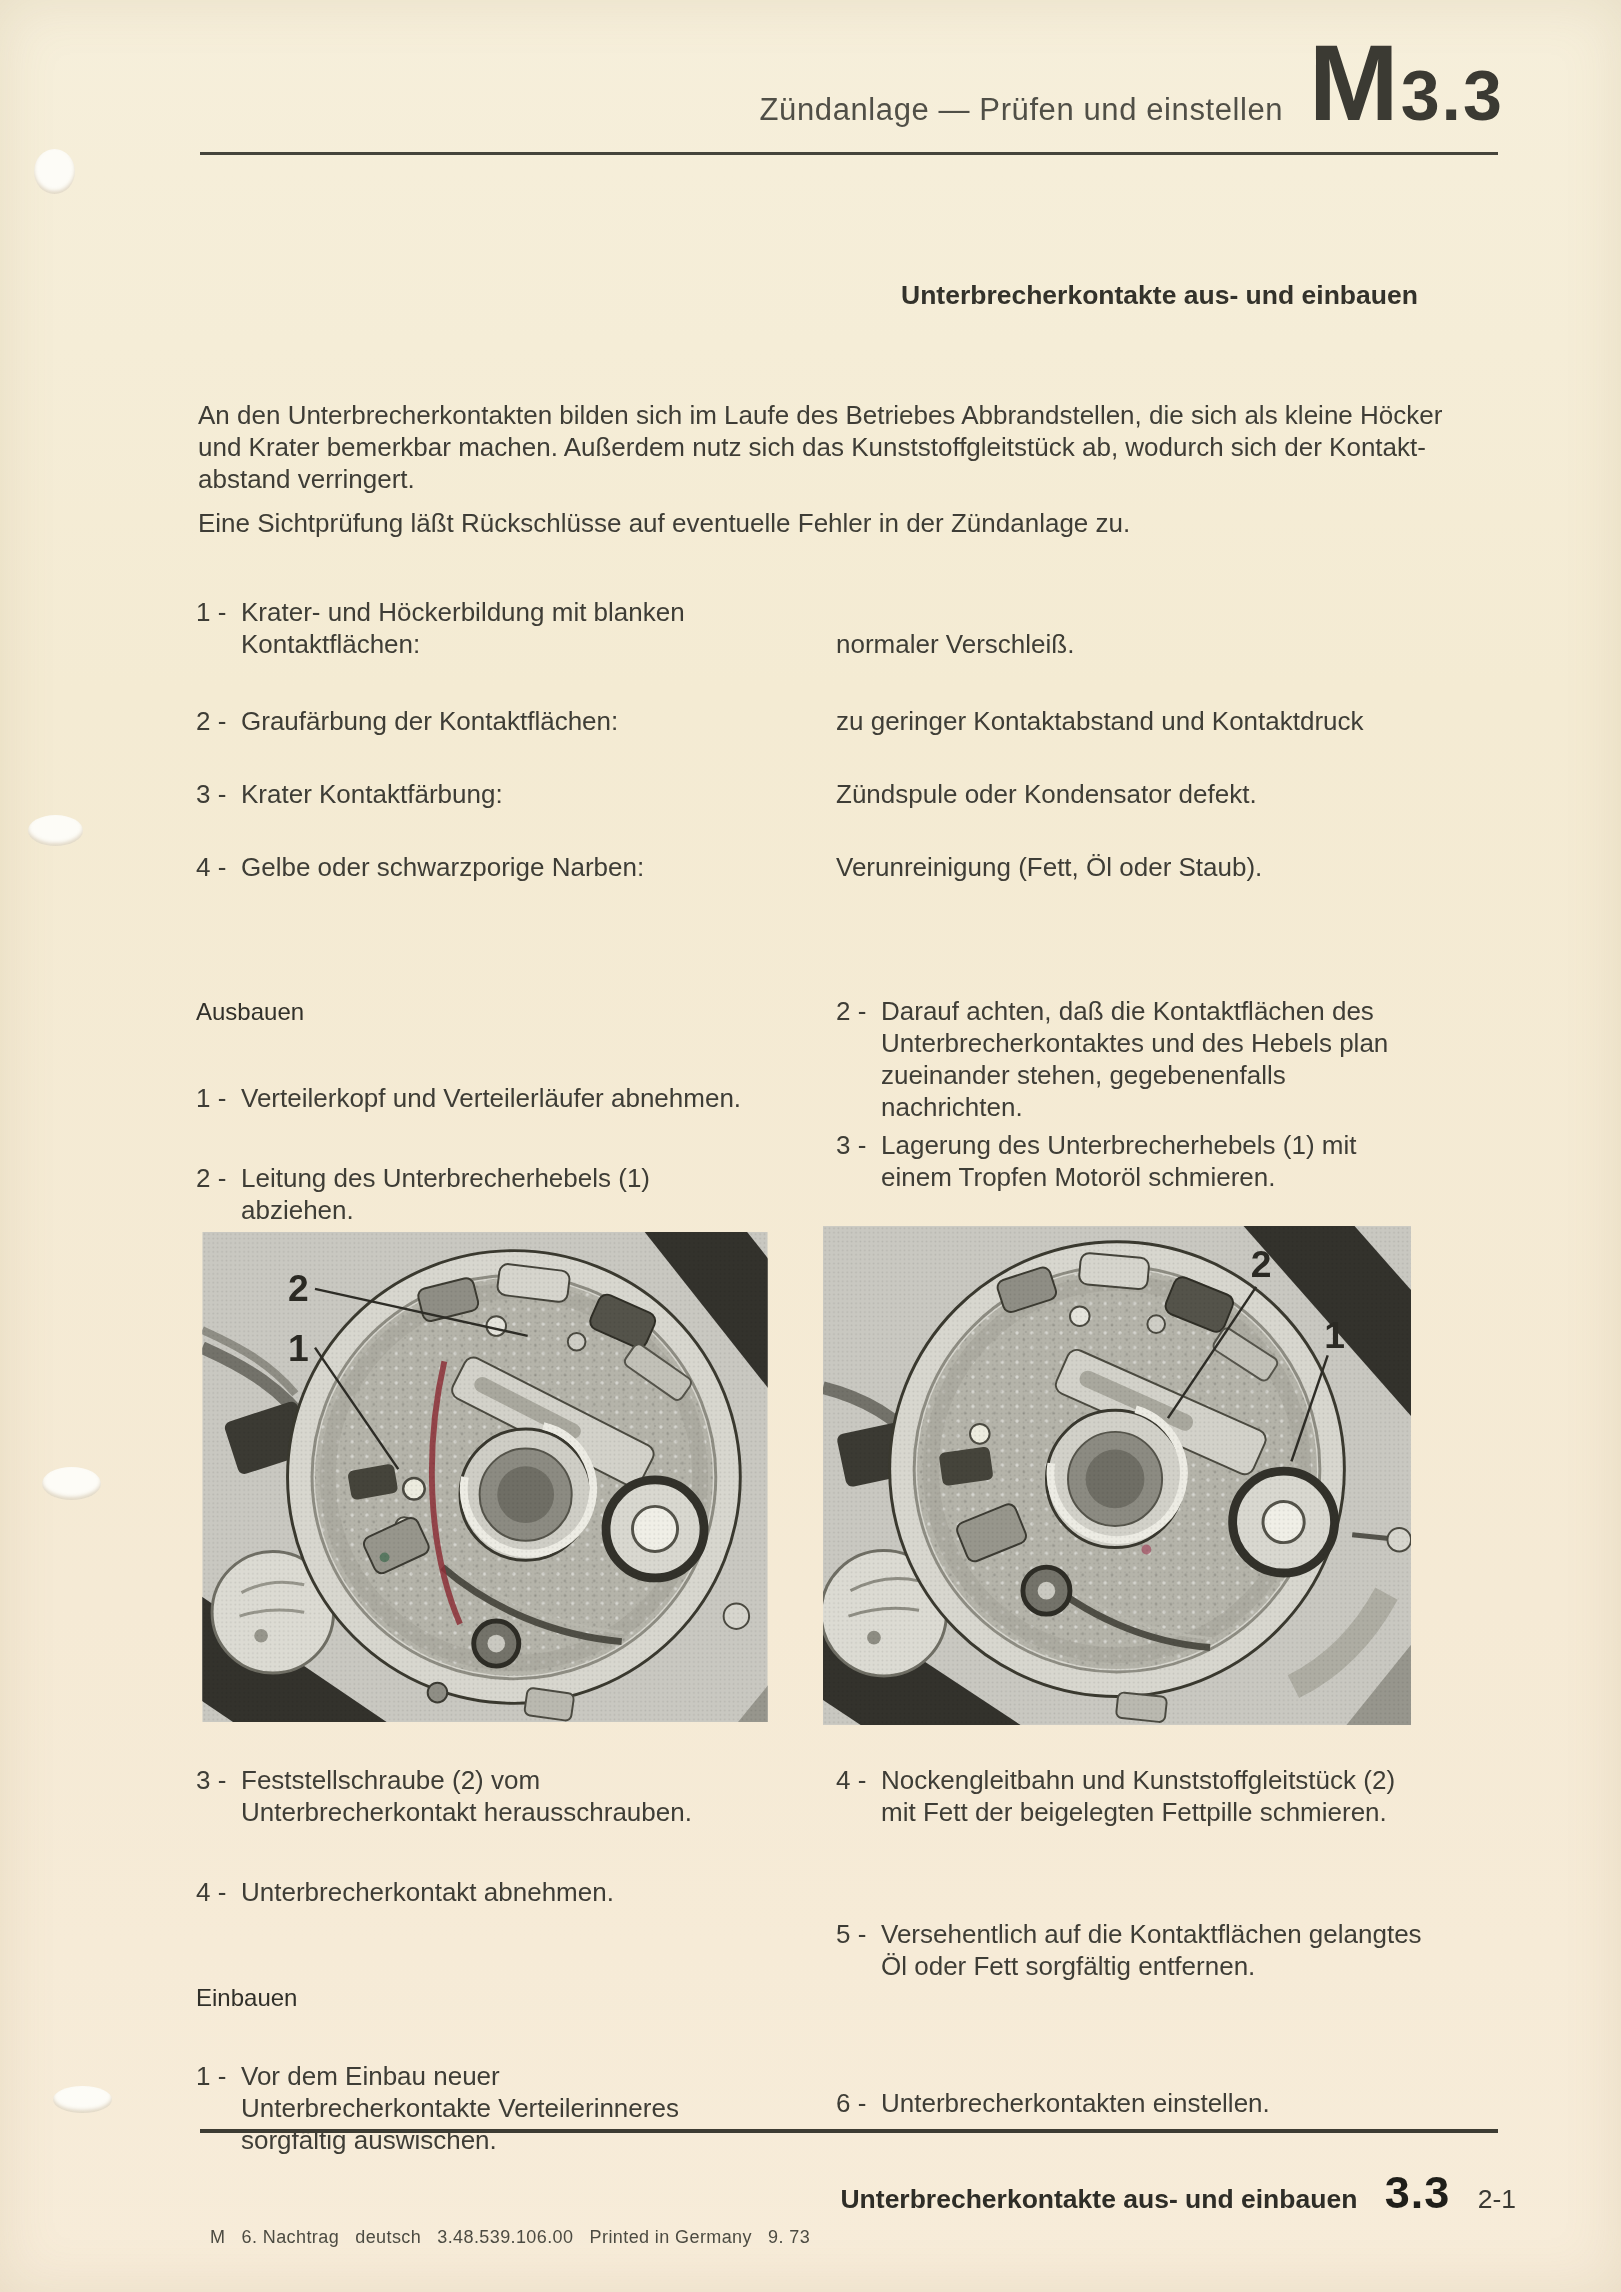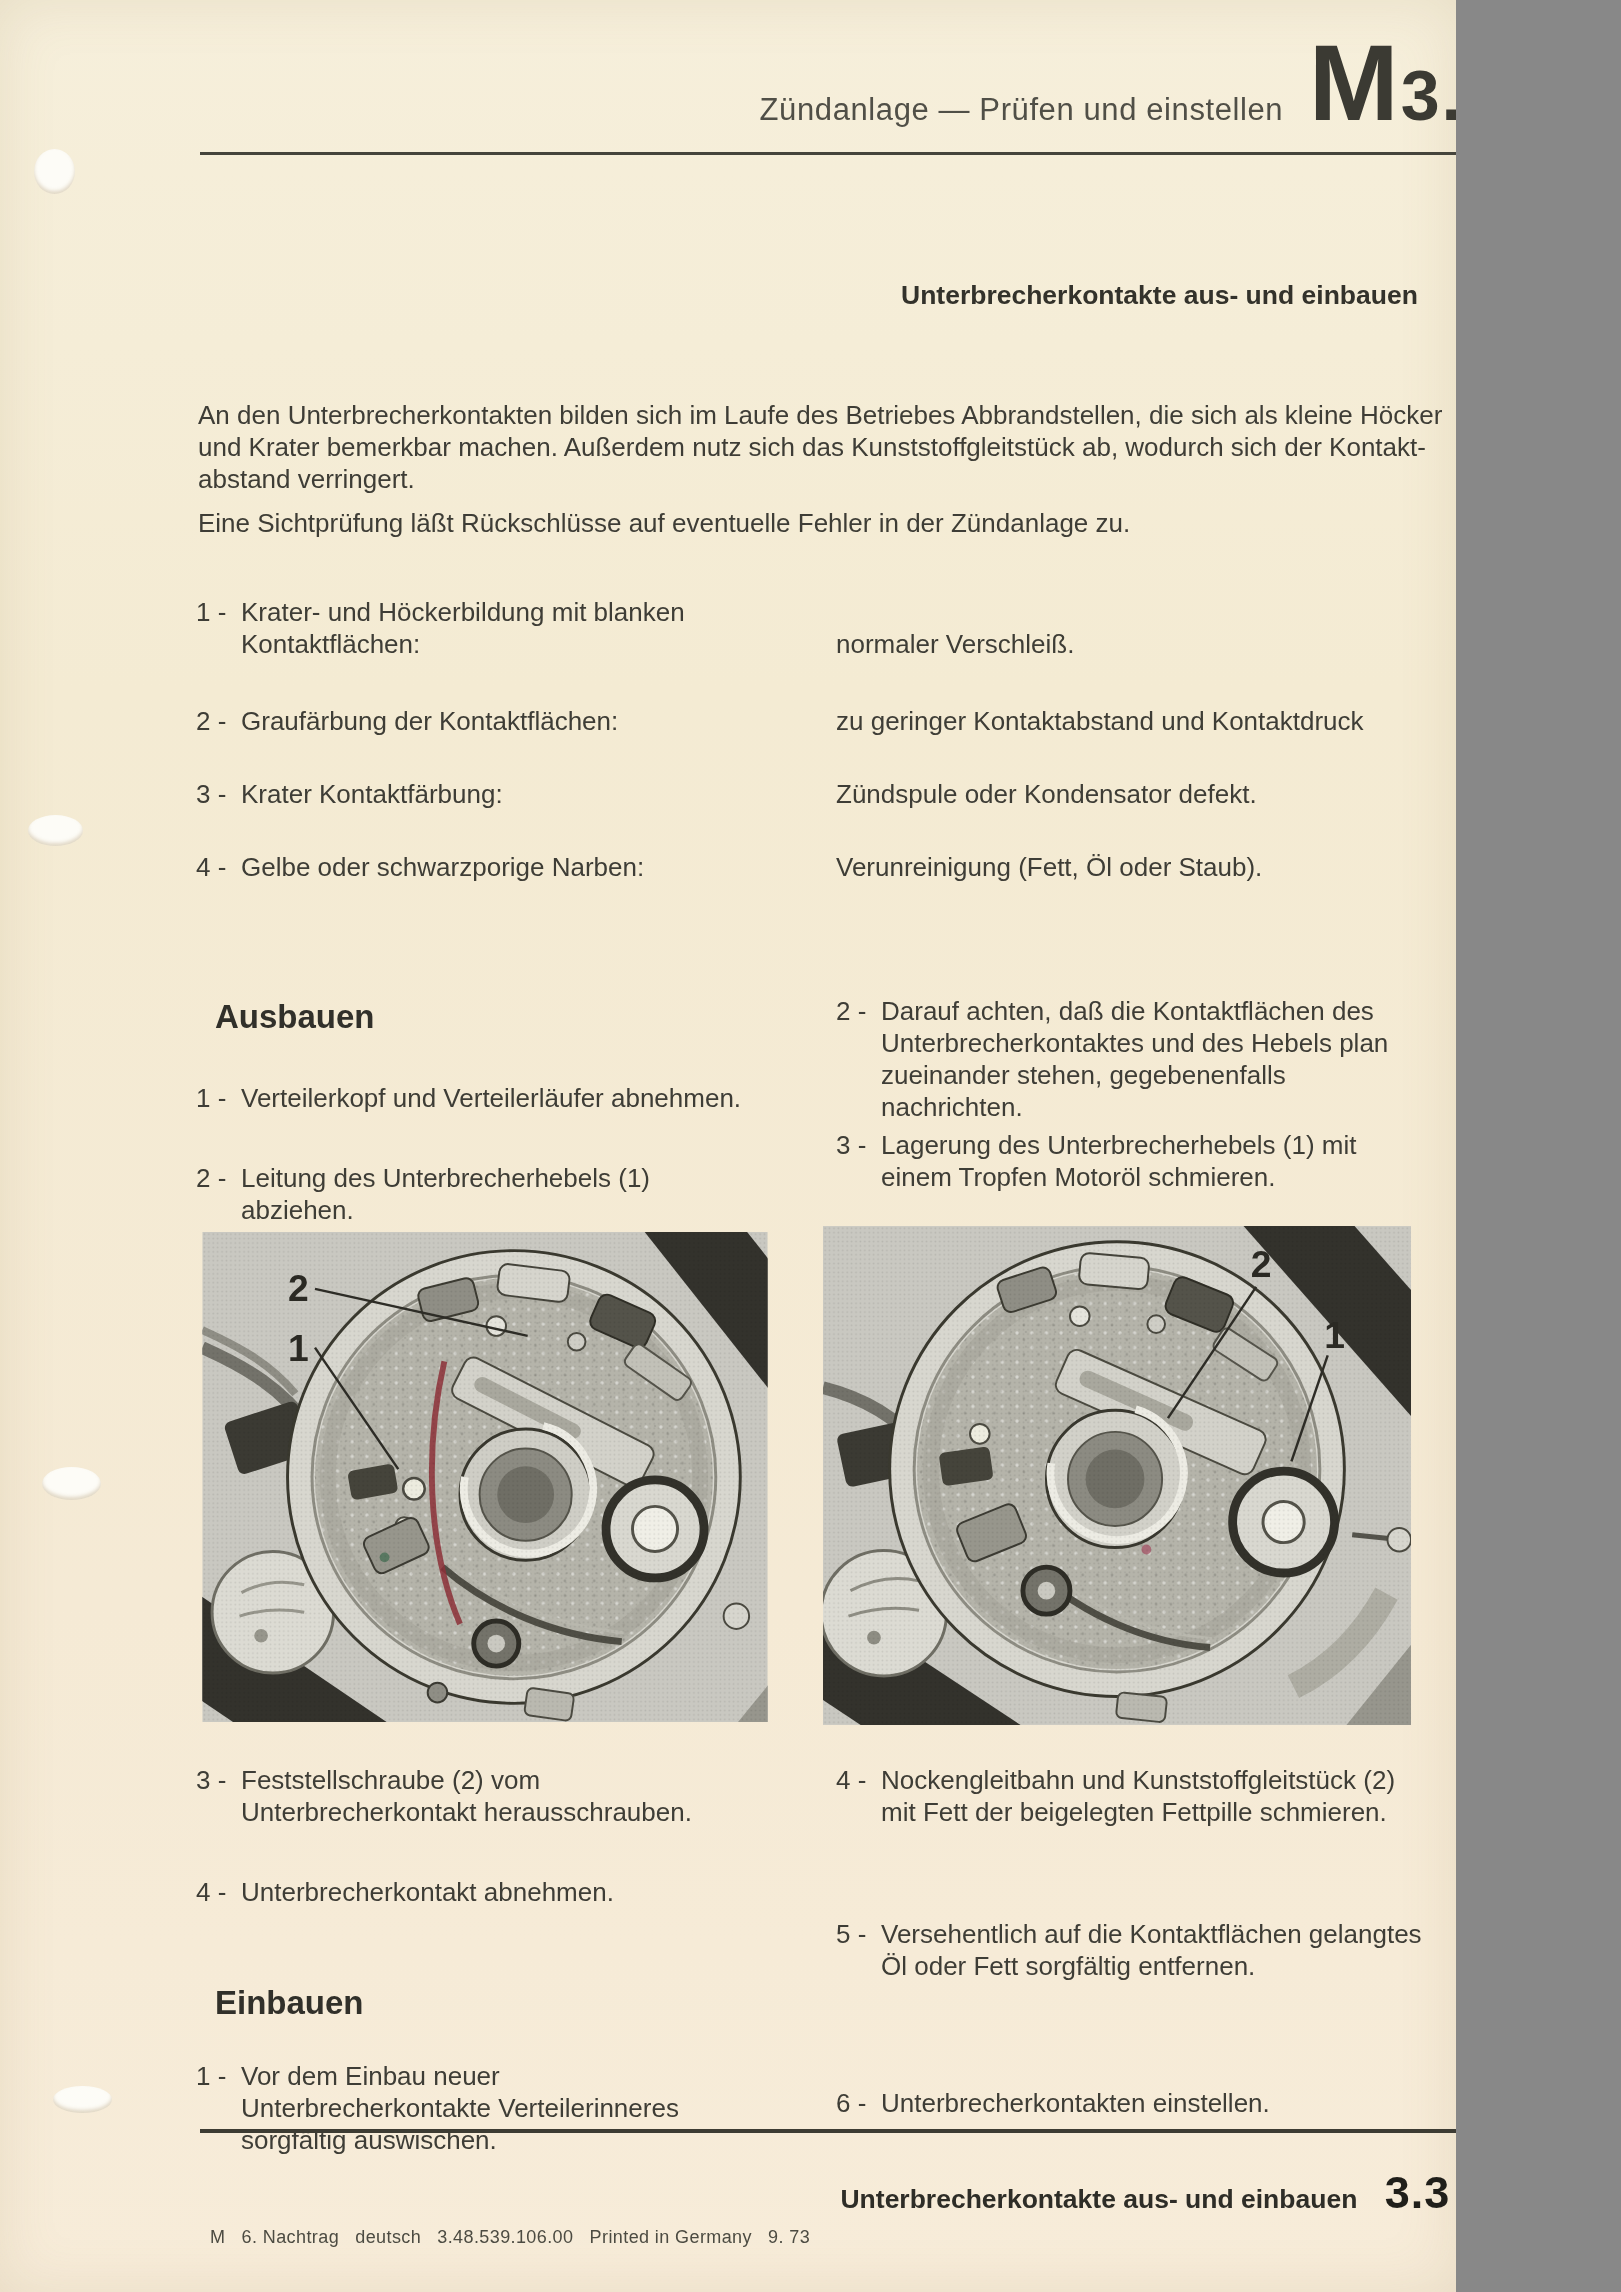--- a/index.html
+++ b/index.html
@@ -1,18 +1,18 @@
 <!DOCTYPE html>
 <html><head>
 <meta charset="utf-8">
 <style>
   html,body{margin:0;padding:0;background:#888;}
   .page{
     position:relative;
-    width:1456px;height:2293px;
+    width:1621px;height:2293px;
     background:linear-gradient(180deg,#f6efdb 0%,#f4ebd3 30%,#f5ead5 70%,#f7ecd9 100%);
     box-shadow:inset 0 0 59px rgba(150,120,70,.14);
     overflow:hidden;
     font-family:"Liberation Sans", sans-serif;
     color:#3e3d36;
   }
   
   .hole{position:absolute;border-radius:50%;background:#fdfcf7;
         box-shadow:inset 0 -2.9px 3.9px rgba(175,150,105,.35);}
   .hole.h1{left:34px;top:149px;width:41px;height:45px;}
@@ -37,21 +37,21 @@
   .intro .note{margin-top:11.8px;}
 
   
   .row{position:absolute;left:0;top:0;width:100%;}
   .item{position:absolute;font-size:26px;line-height:32px;}
   .item .body{display:block;padding-left:45px;position:relative;}
   .item .num{position:absolute;left:0;top:0;}
   .col-l{left:196px;width:555px;}
   .col-r{left:836px;width:594px;}
   .cause{position:absolute;left:836px;font-size:26px;line-height:32px;}
-  .heading{position:absolute;left:196px;font-size:33px;font-weight:bold;color:#31302a;margin-left:19px;}
+  .heading{position:absolute;left:196px;font-size:24px;font-weight:normal;color:#31302a;}
 
   
   .figure{position:absolute;}
   .fig-left{left:202px;top:1232px;width:566px;height:490px;}
   .fig-right{left:823px;top:1226px;width:588px;height:499px;}
   .figure svg{display:block;width:100%;height:100%;}
   .fig-label{font:bold 38px "Liberation Sans",sans-serif;fill:#2b2a24;}
 
   
   .footer-right{position:absolute;top:2167px;left:836px;width:680px;

